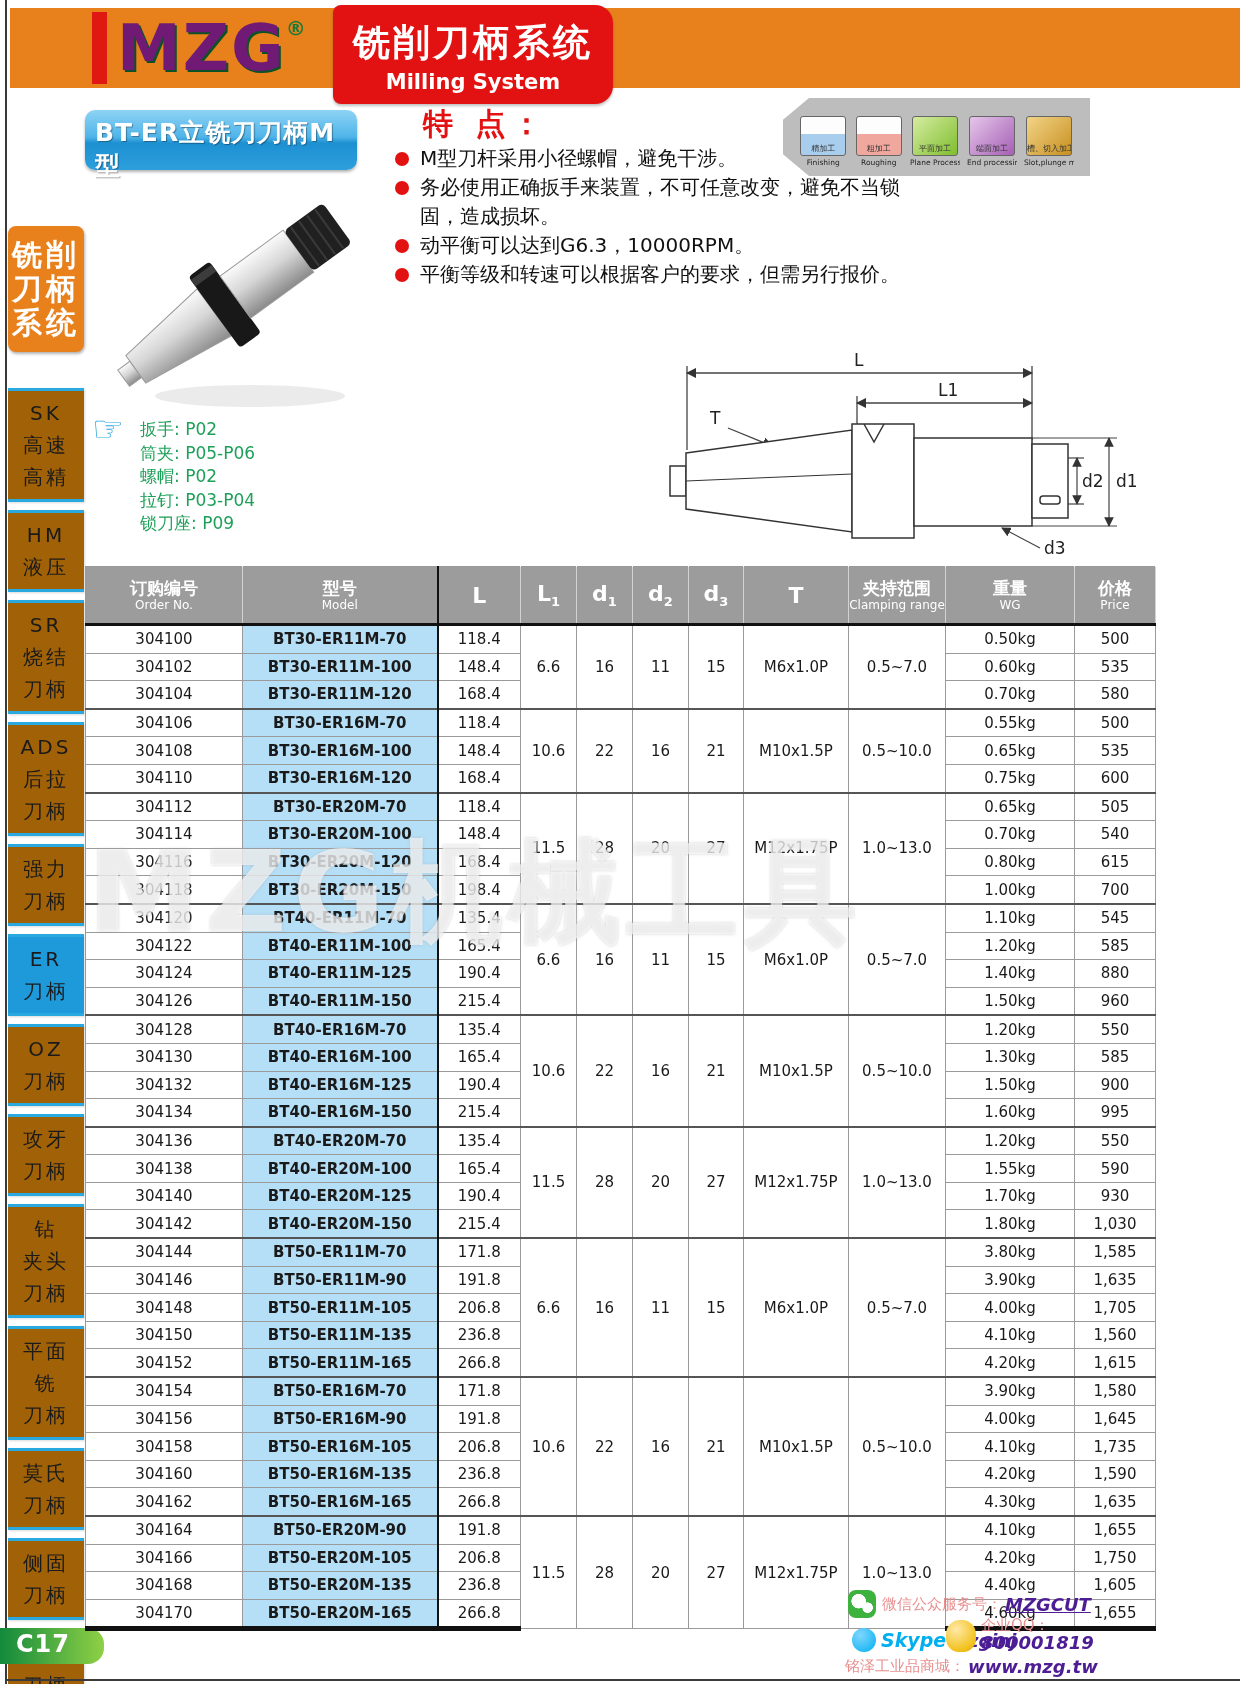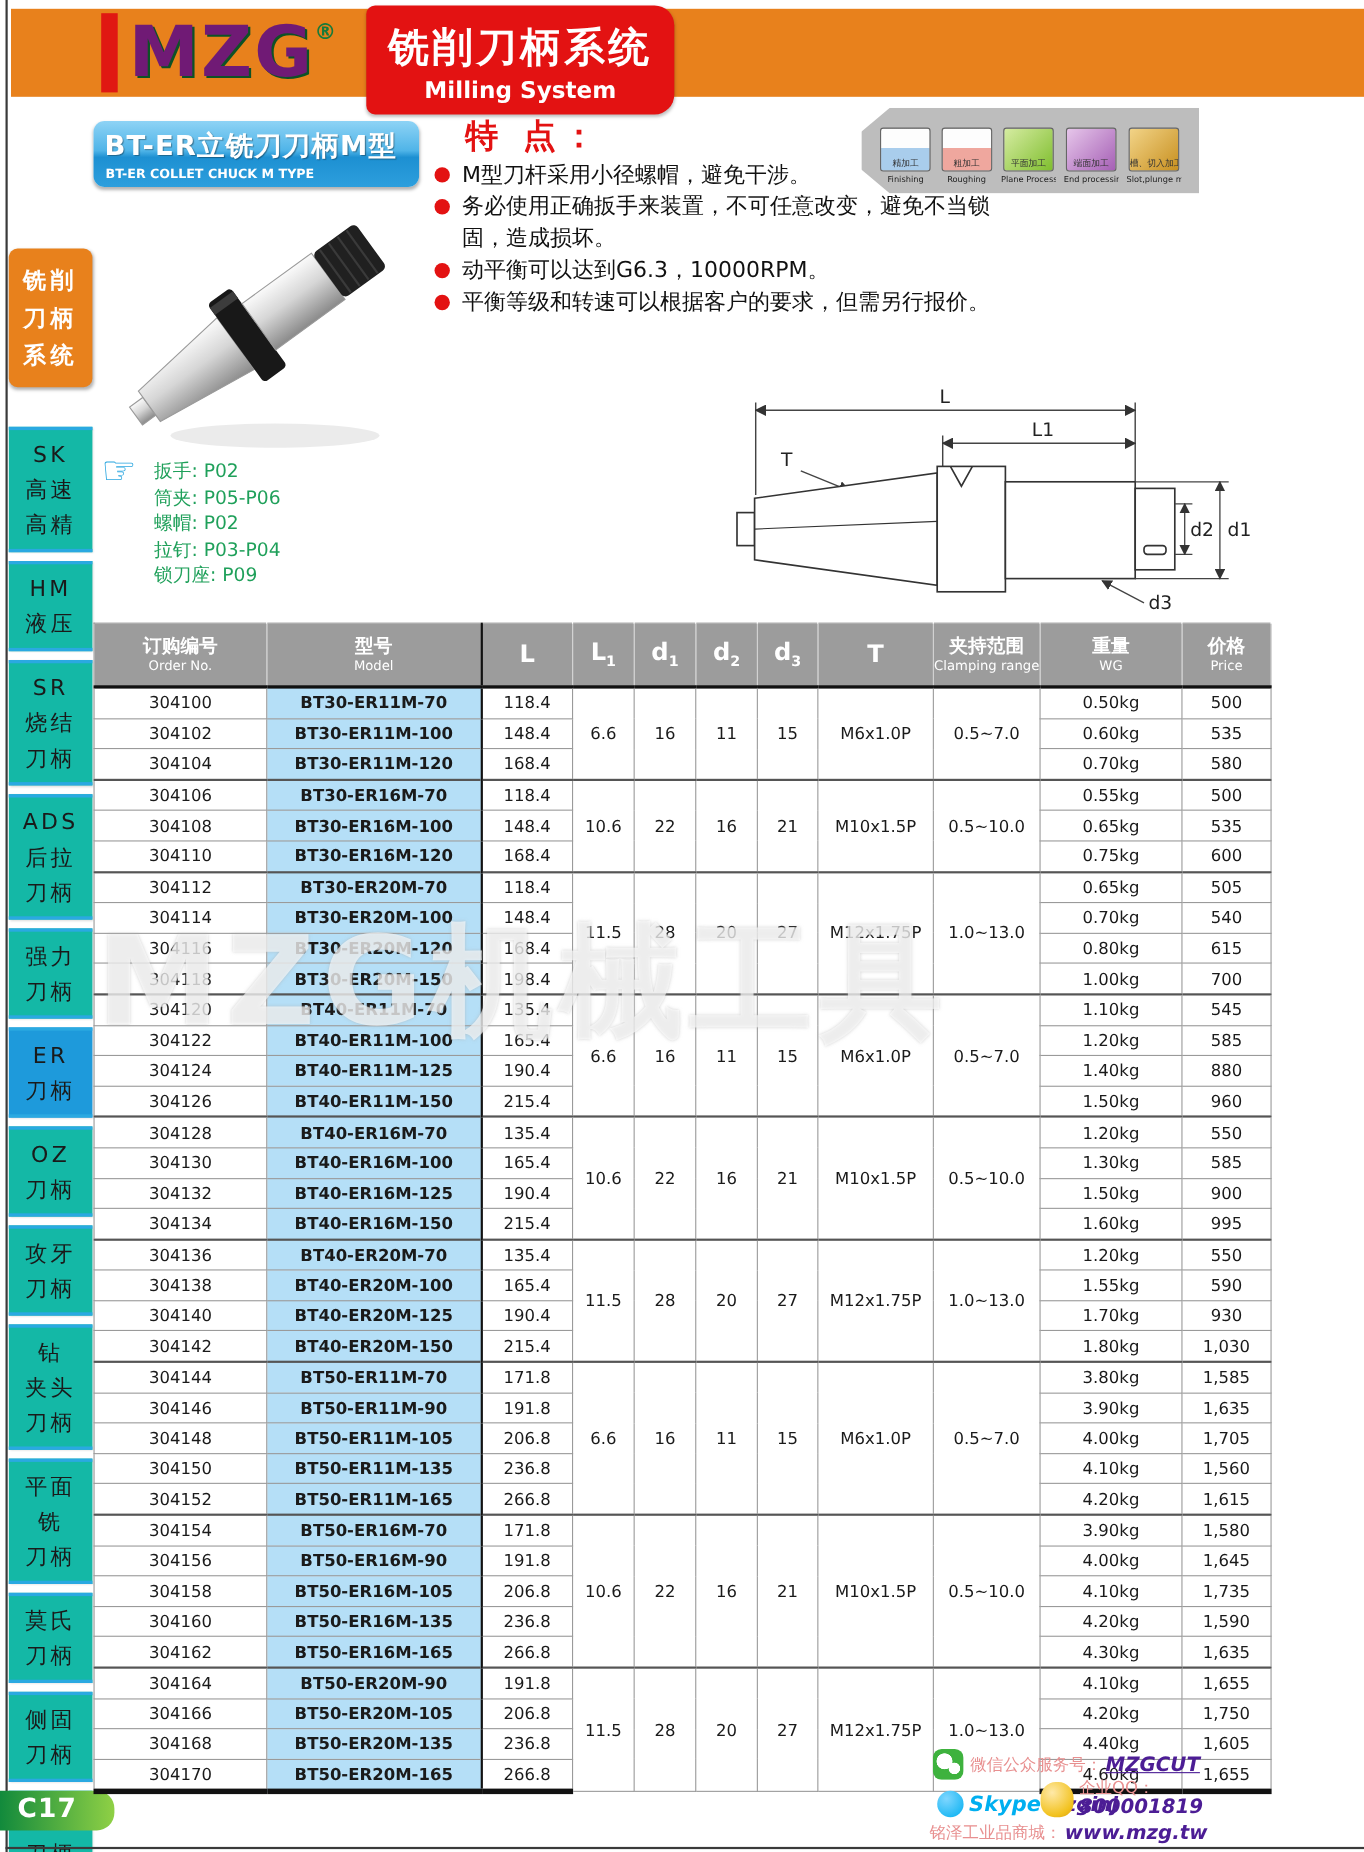--- a/index.html
+++ b/index.html
@@ -14,21 +14,21 @@
   .logo-bar{display:inline-block;width:15px;height:72px;background:#E01812;margin-right:10px;}
   .logo-text{font-size:64px;font-weight:bold;color:#701a75;letter-spacing:2px;line-height:72px;
              text-shadow:2px 2px 0 #0d5226;}
   .logo-reg{font-size:20px;font-weight:bold;color:#177A3A;vertical-align:top;position:relative;top:-20px;}
   .ribbon{position:absolute;left:333px;top:5px;width:280px;height:99px;background:#E31212;
           border-radius:8px 18px 18px 8px;text-align:center;box-shadow:0 2px 3px rgba(0,0,0,.25);}
   .ribbon-zh{margin-top:13px;font-size:37px;font-weight:bold;color:#fff;letter-spacing:3px;}
   .ribbon-en{font-size:21px;font-weight:bold;color:#fff;margin-top:2px;}
 
   
-  .title-box{position:absolute;left:85px;top:110px;width:296px;height:60px;border-radius:10px;
+  .title-box{position:absolute;left:85px;top:110px;width:272px;height:60px;border-radius:10px;
              background:linear-gradient(180deg,#8ED3F5 0%,#4FB4E8 45%,#1D90D2 55%,#2D9FDD 100%);
              box-shadow:0 2px 3px rgba(0,0,0,.3);}
   .tb-zh{font-size:25px;font-weight:bold;color:#fff;padding:6px 0 0 10px;letter-spacing:1px;
          text-shadow:1px 1px 1px rgba(0,0,0,.35);}
   .tb-en{font-size:11.5px;font-weight:bold;color:#fff;padding:2px 0 0 11px;}
 
   
   .features-heading{position:absolute;left:423px;top:104px;font-size:30px;font-weight:bold;color:#E31212;letter-spacing:6px;}
   .features{position:absolute;left:393px;top:144px;width:535px;margin:0;padding:0;list-style:none;}
   .features li{position:relative;padding-left:27px;font-size:20px;line-height:29px;color:#111;}
@@ -39,23 +39,23 @@
                   clip-path:polygon(26px 0,100% 0,100% 100%,26px 100%,0 72%,0 28%);
                   display:flex;align-items:center;justify-content:flex-end;gap:7px;padding:16px;box-sizing:border-box;}
   .pi{width:50px;margin-top:9px;text-align:center;}
   .pi-box{width:46px;height:40px;margin:0 auto;border:1px solid #666;border-radius:3px;position:relative;box-sizing:border-box;}
   .pi-zh{position:absolute;left:0;right:0;bottom:1px;font-size:8px;color:#333;white-space:nowrap;overflow:hidden;}
   .pi-en{display:block;font-size:7.5px;color:#222;margin-top:2px;white-space:nowrap;overflow:hidden;}
 
   
   .sb-header{position:absolute;left:8px;top:226px;width:76px;height:126px;background:#E8811C;border-radius:8px;
              display:flex;flex-direction:column;align-items:center;justify-content:center;box-shadow:1px 2px 3px rgba(0,0,0,.3);}
-  .sb-header div{font-size:21px;font-weight:bold;color:#fff;line-height:34px;letter-spacing:4px;}
+  .sb-header div{font-size:30px;font-weight:bold;color:#fff;line-height:34px;letter-spacing:4px;}
   .sidebar{position:absolute;left:8px;top:388px;width:76px;}
-  .sb-item{border-top:3px solid #2AA9E1;border-bottom:3px solid #2AA9E1;background:#14b8a6;margin-bottom:8px;
+  .sb-item{border-top:3px solid #2AA9E1;border-bottom:3px solid #2AA9E1;background:#a16207;margin-bottom:8px;
            padding:6px 0;text-align:center;cursor:pointer;box-shadow:1px 1px 2px rgba(0,0,0,.15);}
   .sb-item div{font-size:20px;line-height:32px;color:#1a1a1a;letter-spacing:3px;}
   .sb-item.active{background:#1E9ADB;}
 
   
   .hand{position:absolute;left:92px;top:408px;font-size:36px;color:#2FA8E0;}
   .hand::before{content:"☞";}
   .links{position:absolute;left:140px;top:418px;}
   .link-row{font-size:17px;line-height:23.5px;color:#1FA05A;cursor:pointer;}
 

